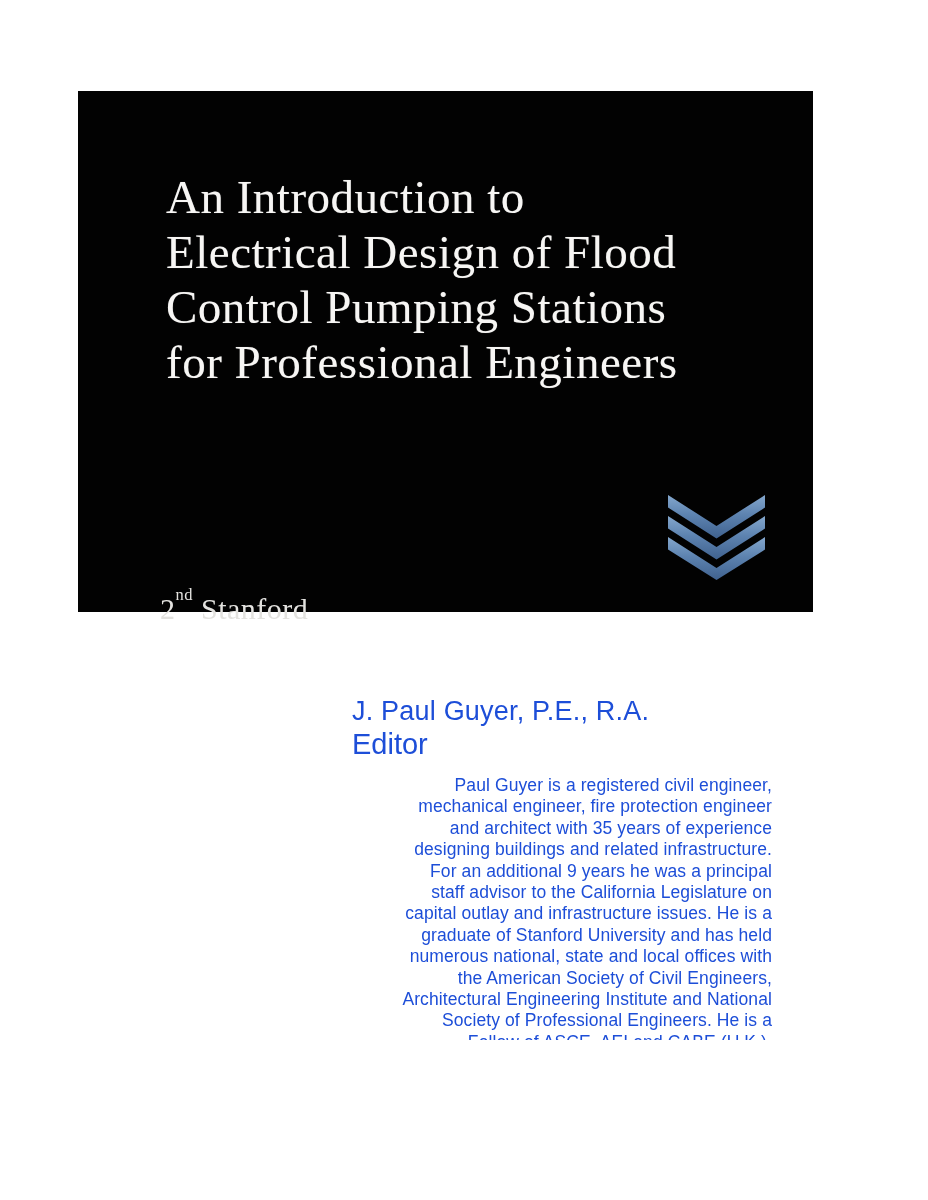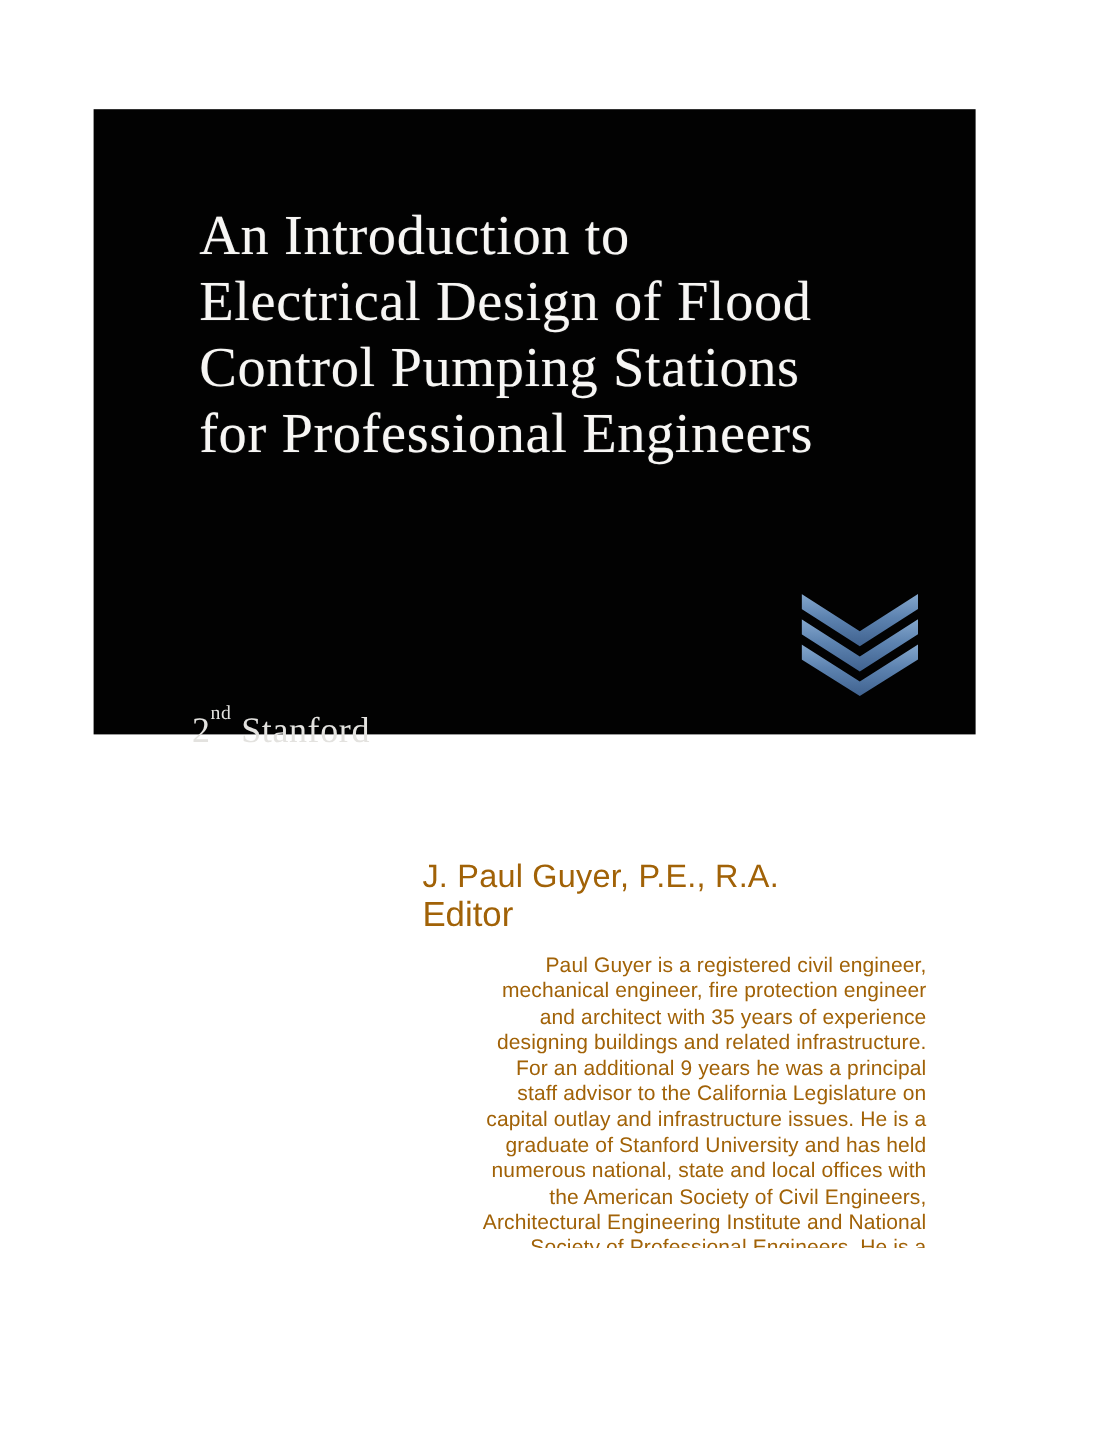--- a/index.html
+++ b/index.html
@@ -59,23 +59,23 @@
   .chevron-logo {
     position: absolute;
     left: 590px;
     top: 404px;
     width: 97px;
     height: 85px;
   }
   .author-block {
     position: absolute;
     left: 352px;
-    top: 713px;
+    top: 694px;
     width: 420px;
-    color: #a16207;
+    color: #1d4ed8;
   }
   .author-name {
     font-size: 27px;
     line-height: 34px;
     letter-spacing: 0.2px;
     white-space: nowrap;
   }
   .author-role {
     font-size: 29px;
     line-height: 28px;

